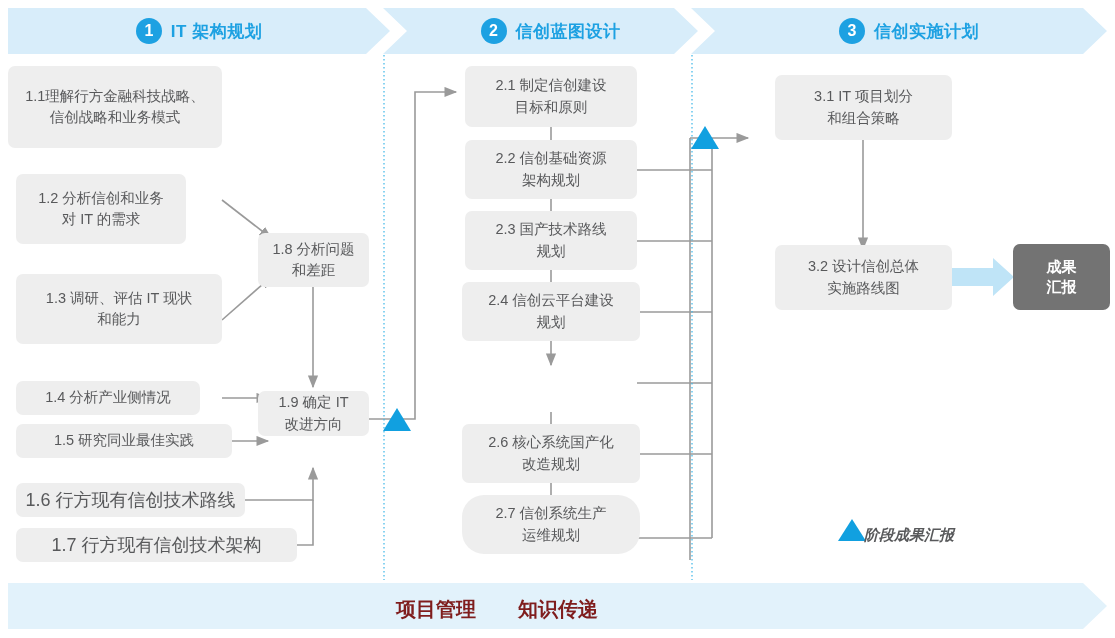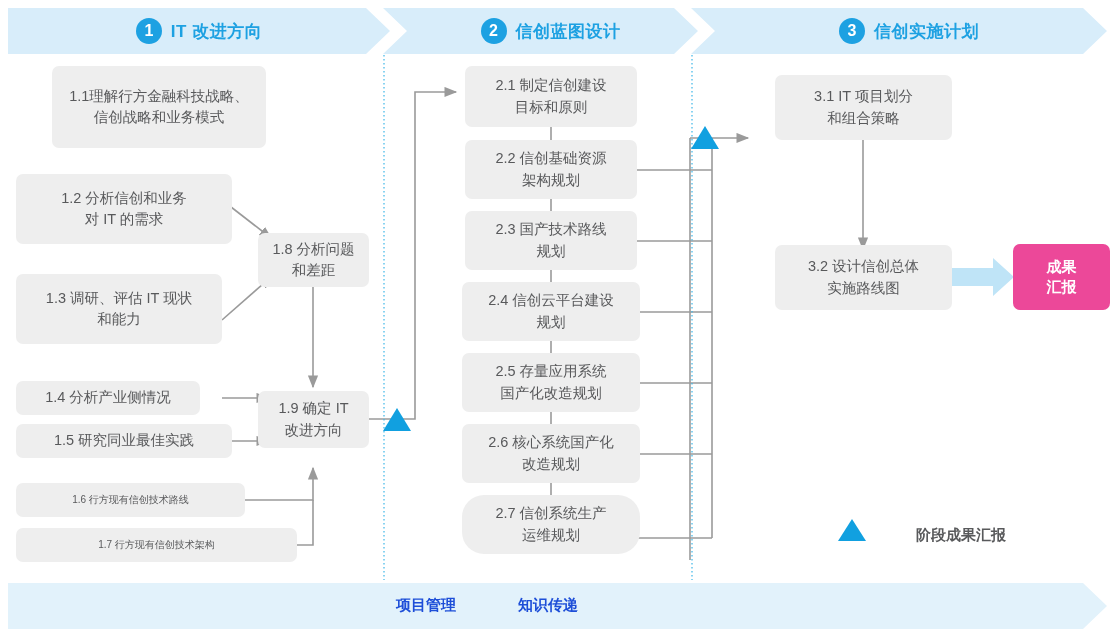--- a/index.html
+++ b/index.html
@@ -54,21 +54,21 @@
   .footer-band{
     position:absolute;
     left:8px;top:583px;width:1099px;height:46px;
     background:#e2f2fb;
     clip-path:polygon(0 0, 1075px 0, 1099px 50%, 1075px 100%, 0 100%);
     z-index:3;
   }
   .footer-label{
     position:absolute;
     top:596px;
-    font-size:15px;font-weight:bold;color:#1d4ed8;
+    font-size:20px;font-weight:bold;color:#7f1d1d;
     white-space:nowrap;
     z-index:4;
   }
   .footer-pm{left:396px;}
   .footer-kt{left:518px;}
   
   .box{
     position:absolute;
     background:#eeeeee;
     border-radius:7px;
@@ -77,24 +77,24 @@
     line-height:1.45;
     display:flex;
     align-items:center;
     justify-content:center;
     text-align:center;
     padding:0 8px;
     box-sizing:border-box;
     z-index:2;
     white-space:pre-line;
   }
-  .box.tight{font-size:10px;}
+  .box.tight{font-size:18px;}
   .result-box{
     position:absolute;
-    background:#ec4899;
+    background:#737373;
     border-radius:7px;
     color:#ffffff;
     font-weight:bold;
     font-size:15px;
     line-height:1.35;
     display:flex;align-items:center;justify-content:center;
     text-align:center;
     z-index:2;
     white-space:pre-line;
   }
@@ -179,77 +179,75 @@
     </g>
 
     <g>
       <path d="M952,268 L993,268 L993,258 L1014,277 L993,296 L993,286 L952,286 z" fill="#bfe4f7"></path>
     </g>
   </svg>
 
   <div class="phase-band phase-1">
     <div class="phase-inner">
       <span class="phase-num">1</span>
-      <span class="phase-title">IT 改进方向</span>
+      <span class="phase-title">IT 架构规划</span>
     </div>
   </div>
   <div class="phase-band phase-2">
     <div class="phase-inner">
       <span class="phase-num">2</span>
       <span class="phase-title">信创蓝图设计</span>
     </div>
   </div>
   <div class="phase-band phase-3">
     <div class="phase-inner">
       <span class="phase-num">3</span>
       <span class="phase-title">信创实施计划</span>
     </div>
   </div>
 
-  <div class="box" style="left:8px;top:66px;width:214px;height:82px;margin-left:44px;">1.1理解行方金融科技战略、
+  <div class="box" style="left:8px;top:66px;width:214px;height:82px;">1.1理解行方金融科技战略、
 信创战略和业务模式</div>
-  <div class="box" style="left:16px;top:174px;width:216px;height:70px;">1.2 分析信创和业务
+  <div class="box" style="left:16px;top:174px;width:170px;height:70px;">1.2 分析信创和业务
 对 IT 的需求</div>
   <div class="box" style="left:16px;top:274px;width:206px;height:70px;">1.3 调研、评估 IT 现状
 和能力</div>
   <div class="box" style="left:16px;top:381px;width:184px;height:34px;">1.4 分析产业侧情况</div>
   <div class="box" style="left:16px;top:424px;width:216px;height:34px;text-align:center;">1.5 研究同业最佳实践</div>
   <div class="box tight" style="left:16px;top:483px;width:229px;height:34px;">1.6 行方现有信创技术路线</div>
   <div class="box tight" style="left:16px;top:528px;width:281px;height:34px;">1.7 行方现有信创技术架构</div>
   <div class="box" style="left:258px;top:233px;width:111px;height:54px;">1.8 分析问题
 和差距</div>
-  <div class="box" style="left:258px;top:391px;width:111px;height:57px;">1.9 确定 IT
+  <div class="box" style="left:258px;top:391px;width:111px;height:45px;">1.9 确定 IT
 改进方向</div>
 
   <div class="box" style="left:465px;top:66px;width:172px;height:61px;">2.1 制定信创建设
 目标和原则</div>
   <div class="box" style="left:465px;top:140px;width:172px;height:59px;">2.2 信创基础资源
 架构规划</div>
   <div class="box" style="left:465px;top:211px;width:172px;height:59px;">2.3 国产技术路线
 规划</div>
   <div class="box" style="left:462px;top:282px;width:178px;height:59px;">2.4 信创云平台建设
 规划</div>
-  <div class="box" style="left:462px;top:353px;width:178px;height:59px;">2.5 存量应用系统
-国产化改造规划</div>
   <div class="box" style="left:462px;top:424px;width:178px;height:59px;">2.6 核心系统国产化
 改造规划</div>
   <div class="box" style="left:462px;top:495px;width:178px;height:59px;border-radius:22px;">2.7 信创系统生产
 运维规划</div>
 
   <div class="box" style="left:775px;top:75px;width:177px;height:65px;">3.1 IT 项目划分
 和组合策略</div>
   <div class="box" style="left:775px;top:245px;width:177px;height:65px;">3.2 设计信创总体
 实施路线图</div>
 
   <div class="result-box" style="left:1013px;top:244px;width:97px;height:66px;">成果
 汇报</div>
 
   <div class="tri" style="left:383px;top:408px;"></div>
   <div class="tri" style="left:691px;top:126px;"></div>
 
   <div class="legend-tri" style="left:838px;top:519px;"></div>
-  <div class="legend-label" style="left:916px;top:526px;">阶段成果汇报</div>
+  <div class="legend-label" style="left:864px;top:526px;font-style:italic;">阶段成果汇报</div>
 
   <div class="footer-band"></div>
   <div class="footer-label footer-pm">项目管理</div>
   <div class="footer-label footer-kt">知识传递</div>
 
 </div>
 
 </body></html>

